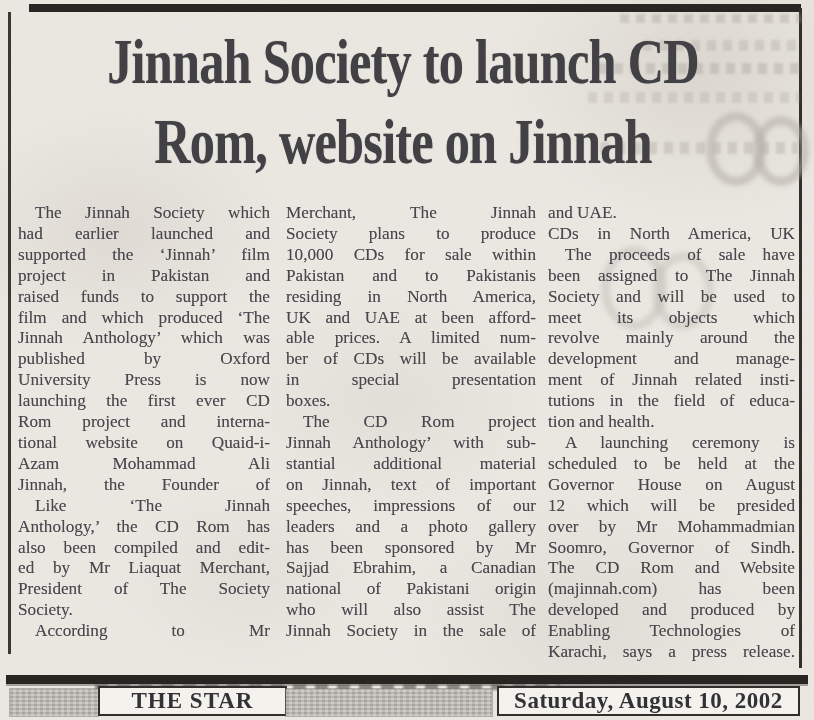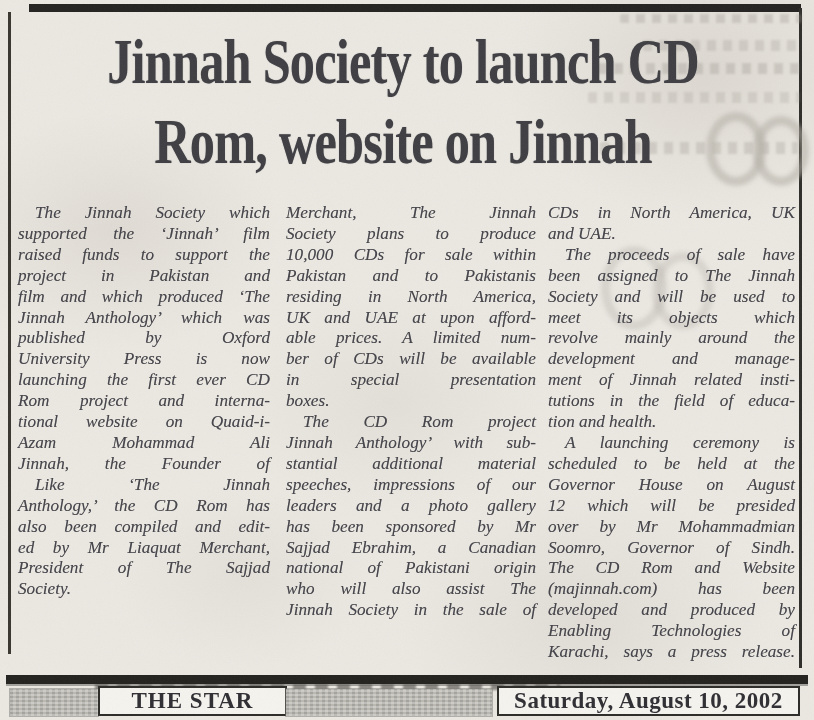--- a/index.html
+++ b/index.html
@@ -21,21 +21,21 @@
 
   
   .headline { position:absolute; left:8px; right:16px; top:22px; text-align:center; }
   .h-line {
     font-weight:bold; font-size:63px; line-height:80px; letter-spacing:-1px;
     color:#3f3e43; white-space:nowrap; transform:scaleX(.8); transform-origin:50% 50%;
     text-shadow:0 0 1px rgba(63,62,67,.45);
   }
 
   
-  .columns { position:absolute; left:18px; top:203px; width:780px; height:465px;font-style:italic; }
+  .columns { position:absolute; left:18px; top:203px; width:780px; height:465px; }
   .col  { position:absolute; top:0; }
   .col1 { left:0;     width:252px; }
   .col2 { left:268px; width:250px; }
   .col3 { left:530px; width:247px; }
   .line {
     font-size:17.2px; line-height:20.9px; color:#45444a;
     text-align:justify; text-align-last:justify; -moz-text-align-last:justify;
     text-shadow:0 0 .5px rgba(69,68,74,.4);
   }
   .line.last   { text-align-last:left; -moz-text-align-last:left; }
@@ -106,64 +106,67 @@
   <div class="ghost-ring r4"></div>
 
   <div class="headline">
     <div class="h-line">Jinnah Society to launch CD</div>
     <div class="h-line">Rom, website on Jinnah</div>
   </div>
 
   <div class="columns">
     <div class="col col1">
         <div class="line indent">The Jinnah Society which</div>
+        <div class="line">had earlier launched and</div>
         <div class="line">supported the ‘Jinnah’ film</div>
+        <div class="line">project in Pakistan and</div>
         <div class="line">raised funds to support the</div>
-        <div class="line">project in Pakistan and</div>
         <div class="line">film and which produced ‘The</div>
         <div class="line">Jinnah Anthology’ which was</div>
         <div class="line">published by Oxford</div>
         <div class="line">University Press is now</div>
         <div class="line">launching the first ever CD</div>
         <div class="line">Rom project and interna-</div>
         <div class="line">tional website on Quaid-i-</div>
         <div class="line">Azam Mohammad Ali</div>
         <div class="line">Jinnah, the Founder of</div>
         <div class="line indent">Like ‘The Jinnah</div>
         <div class="line">Anthology,’ the CD Rom has</div>
         <div class="line">also been compiled and edit-</div>
         <div class="line">ed by Mr Liaquat Merchant,</div>
-        <div class="line">President of The Sajjad</div>
+        <div class="line">President of The Society</div>
         <div class="line last">Society.</div>
+        <div class="line indent">According to Mr</div>
       </div>
     <div class="col col2">
         <div class="line">Merchant, The Jinnah</div>
         <div class="line">Society plans to produce</div>
         <div class="line">10,000 CDs for sale within</div>
         <div class="line">Pakistan and to Pakistanis</div>
         <div class="line">residing in North America,</div>
-        <div class="line">UK and UAE at upon afford-</div>
+        <div class="line">UK and UAE at been afford-</div>
         <div class="line">able prices. A limited num-</div>
         <div class="line">ber of CDs will be available</div>
         <div class="line">in special presentation</div>
         <div class="line last">boxes.</div>
         <div class="line indent">The CD Rom project</div>
         <div class="line">Jinnah Anthology’ with sub-</div>
         <div class="line">stantial additional material</div>
+        <div class="line">on Jinnah, text of important</div>
         <div class="line">speeches, impressions of our</div>
         <div class="line">leaders and a photo gallery</div>
         <div class="line">has been sponsored by Mr</div>
         <div class="line">Sajjad Ebrahim, a Canadian</div>
         <div class="line">national of Pakistani origin</div>
         <div class="line">who will also assist The</div>
         <div class="line">Jinnah Society in the sale of</div>
       </div>
     <div class="col col3">
+        <div class="line last">and UAE.</div>
         <div class="line">CDs in North America, UK</div>
-        <div class="line last">and UAE.</div>
         <div class="line indent">The proceeds of sale have</div>
         <div class="line">been assigned to The Jinnah</div>
         <div class="line">Society and will be used to</div>
         <div class="line">meet its objects which</div>
         <div class="line">revolve mainly around the</div>
         <div class="line">development and manage-</div>
         <div class="line">ment of Jinnah related insti-</div>
         <div class="line">tutions in the field of educa-</div>
         <div class="line last">tion and health.</div>
         <div class="line indent">A launching ceremony is</div>

